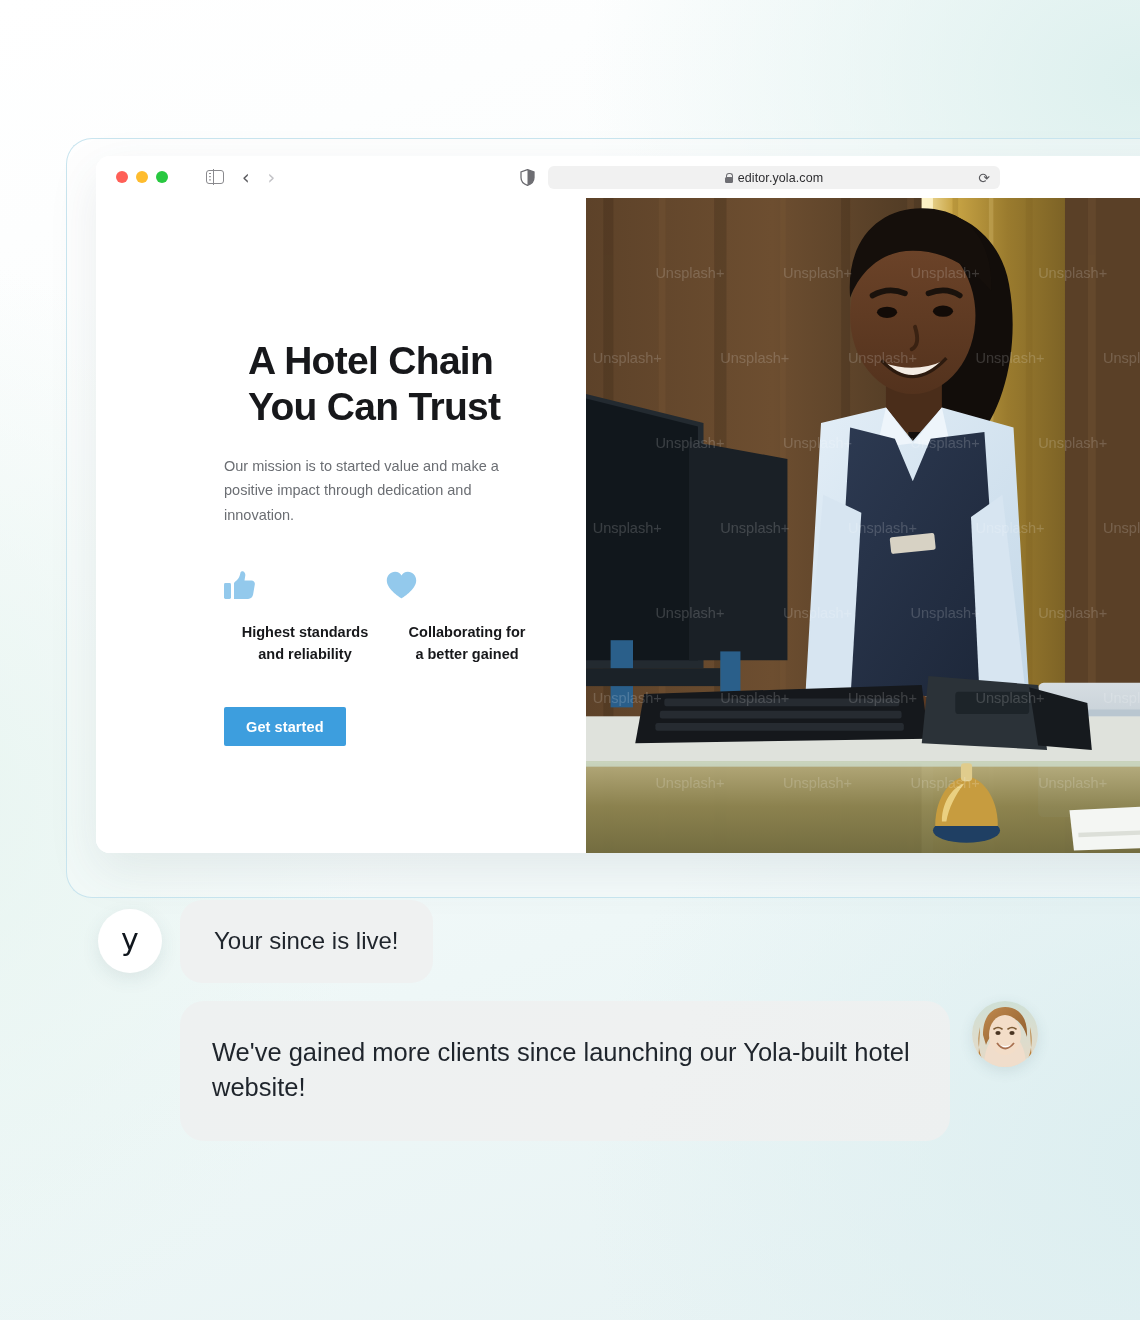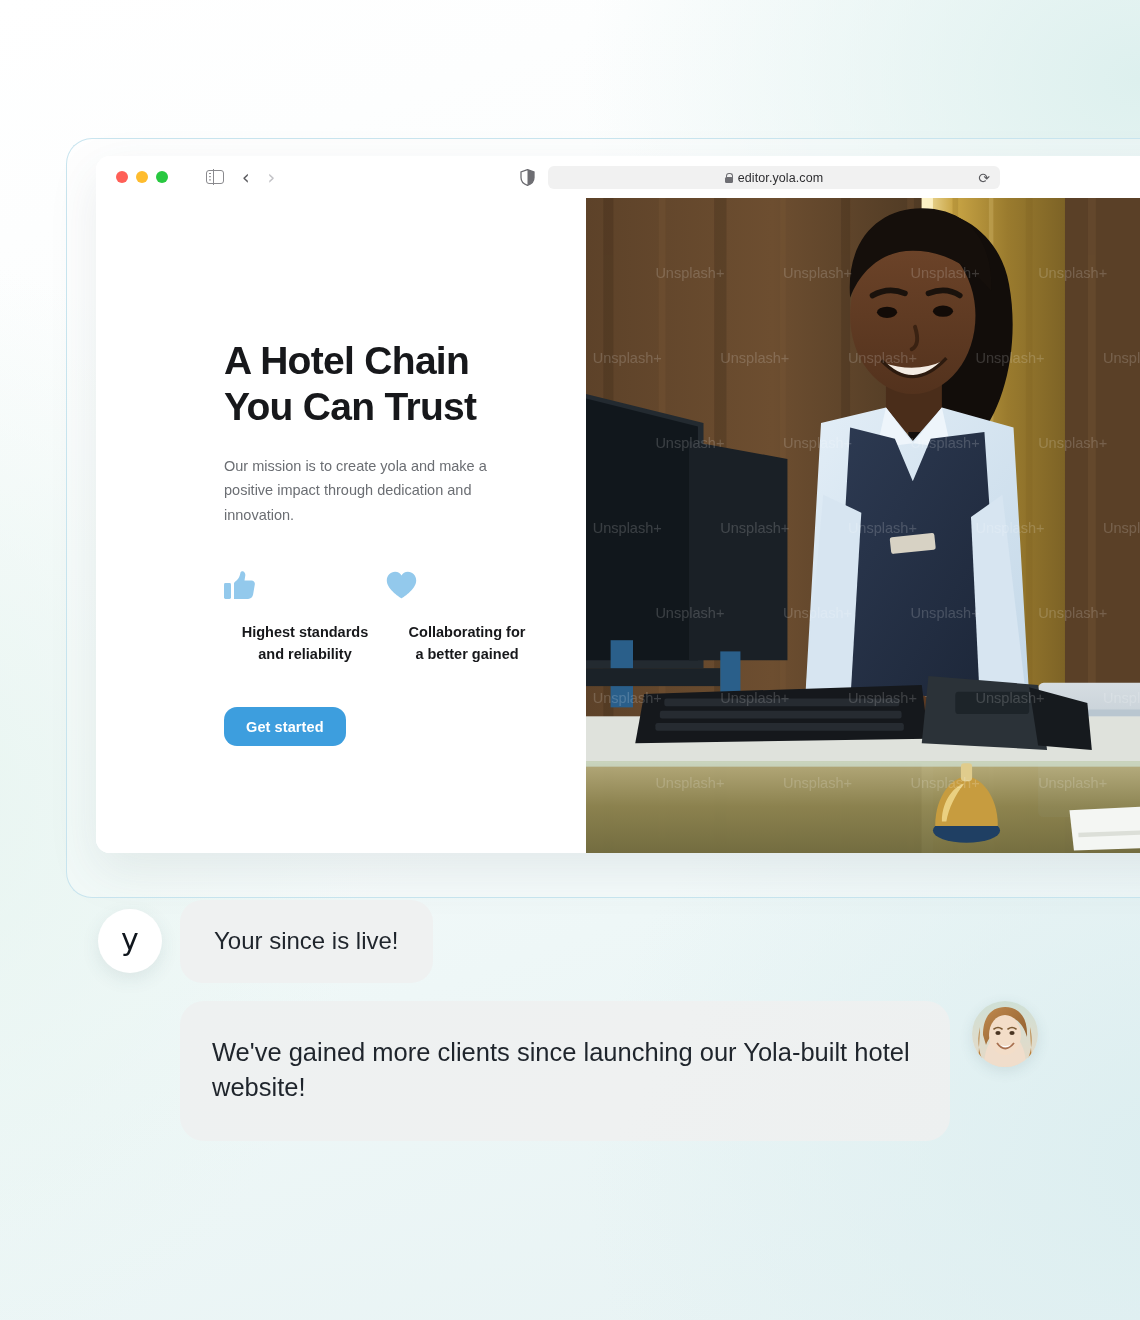--- a/index.html
+++ b/index.html
@@ -174,20 +174,21 @@
     background: #ffffff;
   }
 
   .hero-title {
     font-size: 39px;
     line-height: 1.18;
     font-weight: bold;
     color: #17181b;
     letter-spacing: -0.7px;
     white-space: pre-line;
+    margin-left: 24px;
   }
 
   .hero-sub {
     margin-top: 24px;
     width: 282px;
     font-size: 14.5px;
     line-height: 1.68;
     color: #6b6e73;
   }
 
@@ -209,21 +210,21 @@
     color: #17181b;
     white-space: pre-line;
   }
 
   .cta {
     margin-top: 42px;
     display: inline-block;
     background: #3d9ede;
     color: #ffffff;
     border: none;
-    border-radius: 13px;
+    border-radius: 2px;
     padding: 0 22px;
     height: 39px;
     font-size: 14.5px;
     font-weight: bold;
     font-family: "Liberation Sans", sans-serif;
     cursor: pointer;
     letter-spacing: 0.1px;
   }
 
   
@@ -341,21 +342,21 @@
     </div>
   </div>
 
   <div class="page">
 
     <div class="hero-left">
 
       <h1 class="hero-title">A Hotel Chain
 You Can Trust</h1>
 
-      <p class="hero-sub">Our mission is to create yola and make a positive impact through dedication and innovation.</p>
+      <p class="hero-sub">Our mission is to started value and make a positive impact through dedication and innovation.</p>
 
       <div class="features">
 
         <div class="feature">
           <div class="feature-icon">
             <svg width="32" height="30" viewBox="0 0 32 30">
               <rect x="0" y="12" width="7" height="16" rx="1.4" fill="#93c9ec"></rect>
               <path d="M10 28 V12.6 C10 11.8 10.6 11.1 11.3 10.6 C13.4 9.1 15.2 6.9 15.9 4 L16.5 1.6 C16.8 0.5 17.9 -0.1 18.9 0.3 C20.6 1 21.6 2.8 21.3 4.6 L20.5 9.4 H27.5 C29.6 9.4 31.2 11.3 30.8 13.4 L29.1 23.6 C28.7 26.1 26.6 28 24.1 28 Z" fill="#93c9ec"></path>
             </svg>
           </div>

